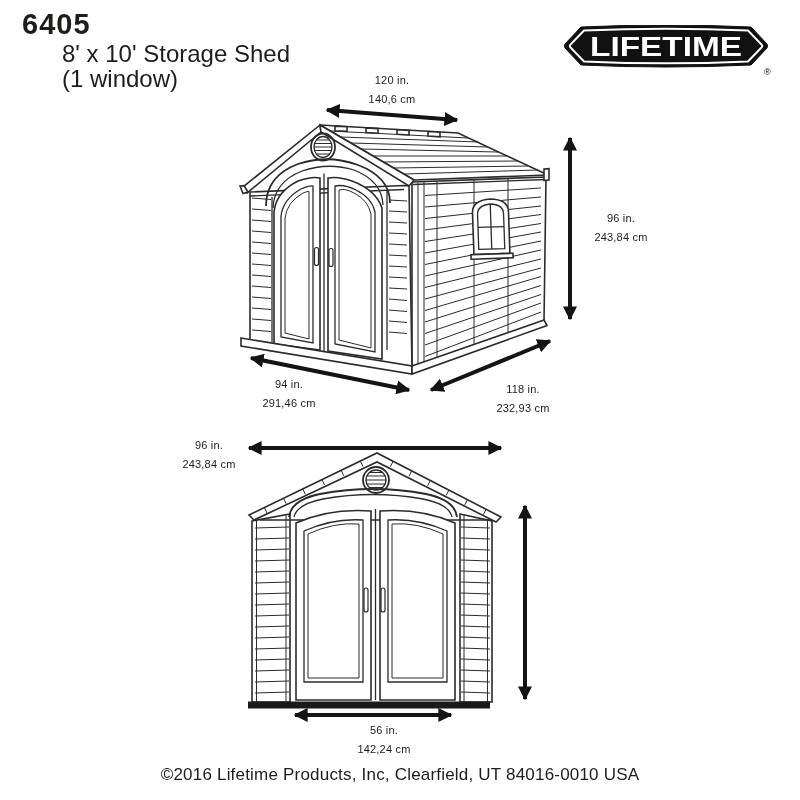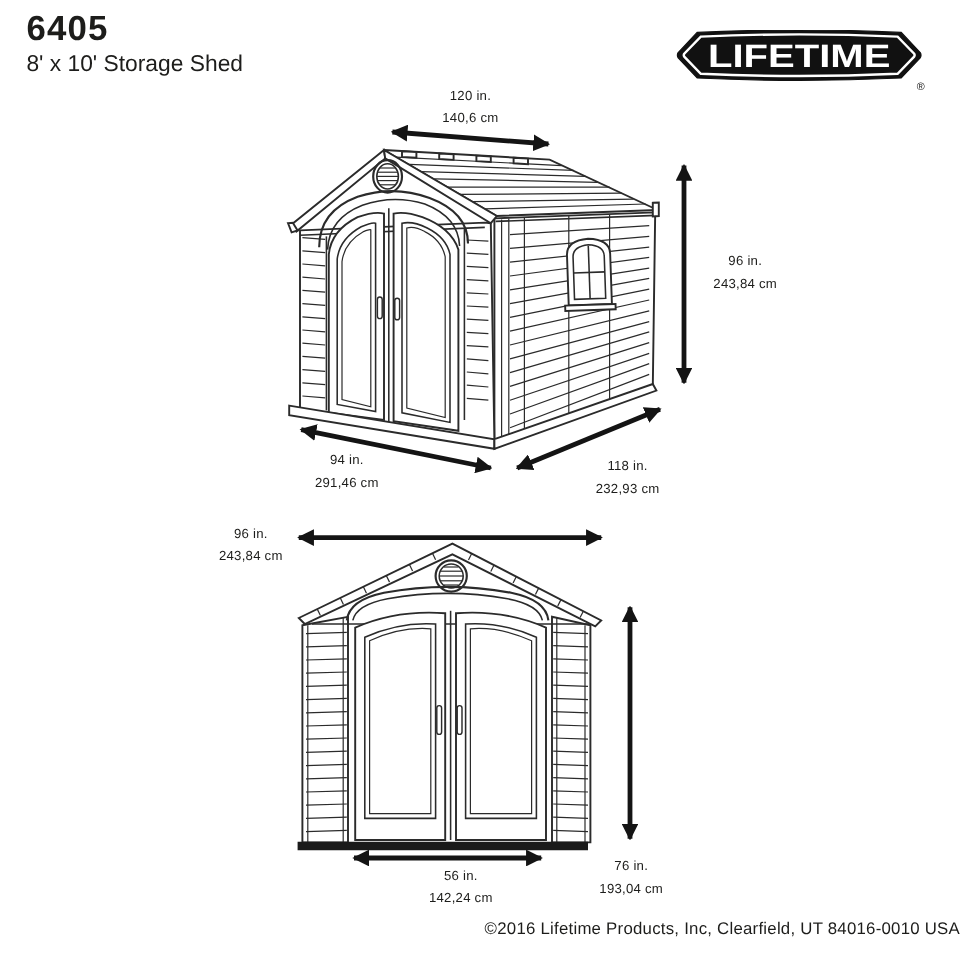--- a/index.html
+++ b/index.html
@@ -9,26 +9,26 @@
   
   .s  {fill:none;stroke:#2b2b2b;stroke-width:1.3;}
   .s2 {fill:none;stroke:#2b2b2b;stroke-width:1.8;}
   .sw {fill:#ffffff;stroke:#2b2b2b;stroke-width:1.6;}
   .thin{fill:none;stroke:#2b2b2b;stroke-width:1;}
   .arrow{fill:none;stroke:#141414;stroke-width:4;}
   .filldark{fill:#1a1a1a;stroke:none;}
   
   .hdr{position:absolute;left:22px;top:10px;line-height:1;}
   .hdr-model{font-size:29px;font-weight:700;letter-spacing:1px;}
-  .hdr-sub{font-size:19px;line-height:20px;margin-top:5px;}
+  .hdr-sub{font-size:24px;line-height:20px;margin-top:5px;margin-left:40px;}
   .logo-wrap{position:absolute;left:563px;top:25px;text-align:right;}
   .dim{position:absolute;transform:translateX(-50%);text-align:center;
        font-size:11px;line-height:19px;white-space:nowrap;letter-spacing:.2px;}
-  .copy{position:absolute;left:0;right:0;top:765px;text-align:right;
-        font-size:14px;letter-spacing:.2px;}
+  .copy{position:absolute;left:0;right:0;top:765px;text-align:center;
+        font-size:17px;letter-spacing:.2px;}
 </style>
 </head>
 <body>
 
 <div class="page">
 
   <svg class="art" width="800" height="800" viewBox="0 0 800 800">
     <defs>
       <marker id="ah" viewBox="0 0 10 10" refX="9" refY="5" markerWidth="3.5" markerHeight="3.5" orient="auto-start-reverse">
           <path d="M0,0 L10,5 L0,10 Z" fill="#141414"></path>
@@ -235,20 +235,21 @@
     </g>
 
     <line class="arrow" x1="249" y1="448" x2="501" y2="448" marker-start="url(#ah)" marker-end="url(#ah)"></line>
     <line class="arrow" x1="525" y1="506" x2="525" y2="699" marker-start="url(#ah)" marker-end="url(#ah)"></line>
     <line class="arrow" x1="295" y1="715" x2="451" y2="715" marker-start="url(#ah)" marker-end="url(#ah)"></line>
   </svg>
 
   <div class="hdr">
     <div class="hdr-model">6405</div>
     <div class="hdr-sub">8' x 10' Storage Shed</div>
+    <div class="hdr-sub">(1 window)</div>
   </div>
 
   <div class="logo-wrap">
     <svg width="210" height="54" viewBox="0 0 210 54">
       <path d="M 18,2 Q 103,-2 188,2 L 204,19 Q 205,21 204,23 L 188,40 Q 103,44 18,40 L 2,23 Q 1,21 2,19 Z" fill="#111111" stroke="#111111"></path>
       <path d="M 21,5.5 Q 103,1.8 185,5.5 L 198.8,19.8 Q 199.6,21 198.8,22.2 L 185,36.5 Q 103,40.2 21,36.5 L 7.2,22.2 Q 6.4,21 7.2,19.8 Z" fill="none" stroke="#ffffff" stroke-width="2"></path>
       <text x="103" y="21.5" text-anchor="middle" dominant-baseline="central" font-family="Liberation Sans, sans-serif" font-weight="700" font-size="27" fill="#ffffff" textLength="152" lengthAdjust="spacingAndGlyphs">LIFETIME</text>
       <text x="201" y="50" font-family="Liberation Sans, sans-serif" font-size="9" fill="#111111">®</text>
     </svg>
   </div>
@@ -271,24 +272,20 @@
   <div class="dim" style="left:523px;top:380px">
     <div>118 in.</div>
     <div>232,93 cm</div>
   </div>
 
   <div class="dim" style="left:209px;top:436px">
     <div>96 in.</div>
     <div>243,84 cm</div>
   </div>
 
-  <div class="dim" style="left:526px;top:713px">
-    <div>76 in.</div>
-    <div>193,04 cm</div>
-  </div>
 
   <div class="dim" style="left:384px;top:721px">
     <div>56 in.</div>
     <div>142,24 cm</div>
   </div>
 
   <div class="copy">©2016 Lifetime Products, Inc, Clearfield, UT 84016-0010 USA</div>
 
 </div>
 

